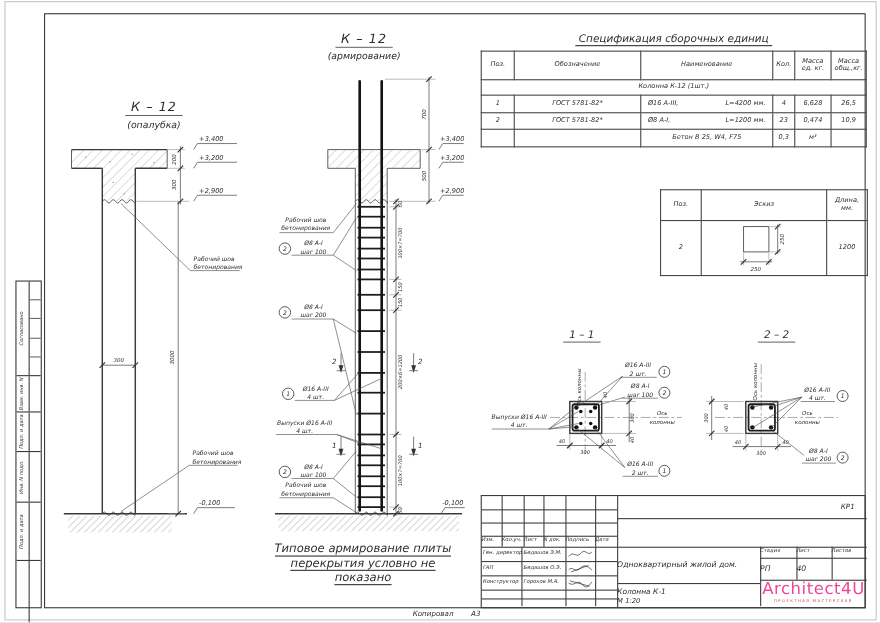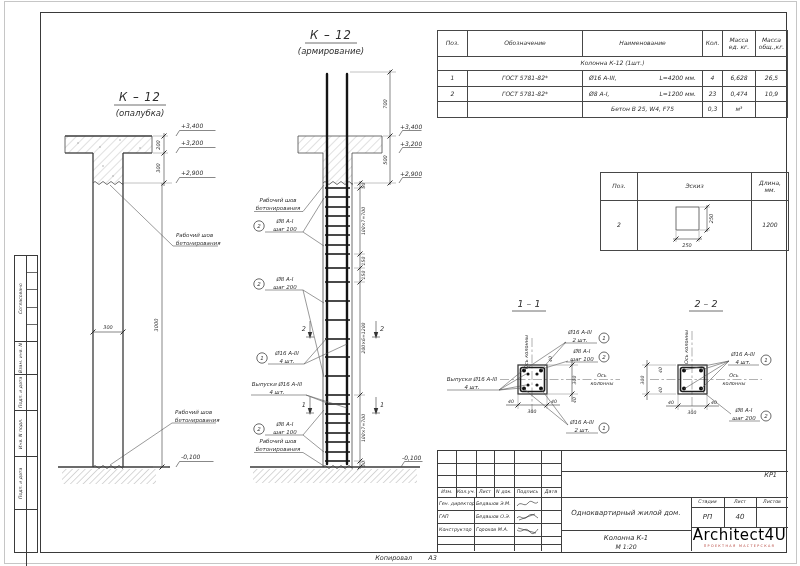--- a/index.html
+++ b/index.html
@@ -47,23 +47,23 @@
   .tblk .tt span{border-bottom:1px solid #333;padding:0 3px;}
   table.gt{border-collapse:collapse;table-layout:fixed;}
   table.gt td{border:1px solid #474747;font-size:6px;text-align:center;vertical-align:middle;padding:0 1px;overflow:hidden;line-height:1.15;}
   table.gt{border:1.4px solid #3a3a3a;}
   .namecell{display:flex;justify-content:space-between;padding:0 5px;}
   
   .tb{position:absolute;left:437px;top:450px;width:350px;height:103px;border:1.4px solid #3a3a3a;box-sizing:border-box;font-style:italic;}
   .tb .hl{position:absolute;background:#3f3f3f;height:1px;}
   .tb .vl{position:absolute;background:#3f3f3f;width:1px;}
   .tb .tx{position:absolute;font-size:4.8px;white-space:nowrap;}
-  .tb .cx{text-align:center;}
+  .tb .cx{}
   .logo{position:absolute;left:253px;top:76px;width:97px;height:24px;text-align:center;}
-  .logo .lg{font-size:15px;font-style:normal;color:#000000;letter-spacing:.5px;line-height:17px;}
+  .logo .lg{font-size:15px;font-style:normal;color:#ec4899;letter-spacing:.5px;line-height:17px;}
   .logo .ls{font-size:3.4px;font-style:normal;color:#b5443c;letter-spacing:1.3px;line-height:4px;}
 </style>
 </head>
 <body>
 
 <div class="page">
   <div class="edge"></div>
   <div class="frame"></div>
 
   <div class="sstamp">
@@ -484,20 +484,21 @@
       <line x1="675.5" y1="408.5" x2="680.5" y2="403.5" class="tick"></line>
       <line x1="704.5" y1="408.5" x2="709.5" y2="403.5" class="tick"></line>
       <text class="t45" x="671" y="404" text-anchor="middle">40</text>
       <text class="t45" x="714" y="404" text-anchor="middle">40</text>
       <text class="t45" x="692" y="413.5" text-anchor="middle">300</text>
     </g>
   </svg>
 
 
   <div class="tblk" style="left:437px;top:30px;width:351px">
+    <span class="tt"><span>Спецификация сборочных единиц</span></span>
     <table class="gt" style="width:350px">
       <colgroup>
           <col style="width:30px">
           <col style="width:115px">
           <col style="width:120px">
           <col style="width:20px">
           <col style="width:33px">
           <col style="width:32px">
         </colgroup>
       <tbody>
@@ -582,20 +583,24 @@
             <text class="t5" x="47" y="45" text-anchor="middle">250</text>
           </svg>
         </td>
         <td>1200</td>
       </tr>
     </tbody>
       </table>
   </div>
 
 
+  <div class="typ">
+    <span>Типовое армирование плиты</span><br>
+    <span>перекрытия условно не показано</span>
+  </div>
 
   <div class="tb">
     <div class="vl" style="left:123px;top:0;height:100%"></div>
 
     <div class="hl" style="left:0;top:12px;width:123px"></div>
     <div class="hl" style="left:0;top:24px;width:123px"></div>
     <div class="hl" style="left:0;top:36px;width:123px"></div>
     <div class="hl" style="left:0;top:46px;width:123px"></div>
     <div class="vl" style="left:18px;top:0;height:46px"></div>
     <div class="vl" style="left:38px;top:0;height:46px"></div>
@@ -627,21 +632,21 @@
       </svg>
     <svg style="left:77px;top:61px" width="25" height="10" viewBox="0 0 25 10">
         <path d="M2 6 C5 2 8 9 12 5 S18 2 23 6 M4 8 L20 2" class="ldr" style="stroke:#222"></path>
       </svg>
     <svg style="left:77px;top:74px" width="25" height="10" viewBox="0 0 25 10">
         <path d="M2 5 C7 9 10 1 14 6 S20 8 23 4 M3 3 L21 8" class="ldr" style="stroke:#222"></path>
       </svg>
 
     <div class="hl" style="left:123px;top:20px;width:227px"></div>
     <div class="hl" style="left:123px;top:46px;width:227px"></div>
-    <div class="tx" style="right:9px;top:20px;font-size:6.5px">КР1</div>
+    <div class="tx" style="right:9px;top:6px;font-size:6.5px">КР1</div>
     <div class="vl" style="left:253px;top:46px;height:54px"></div>
     <div class="hl" style="left:123px;top:79px;width:130px"></div>
     <div class="tx cx" style="left:123px;top:58px;width:130px;font-size:7px">Одноквартирный жилой дом.</div>
     <div class="tx cx" style="left:123px;top:83px;width:130px;font-size:6.8px">Колонна К-1</div>
     <div class="tx cx" style="left:123px;top:92px;width:130px;font-size:6.2px">М 1:20</div>
 
     <div class="vl" style="left:286px;top:46px;height:30px"></div>
     <div class="vl" style="left:318px;top:46px;height:30px"></div>
     <div class="hl" style="left:253px;top:56px;width:97px"></div>
     <div class="hl" style="left:253px;top:76px;width:97px"></div>

